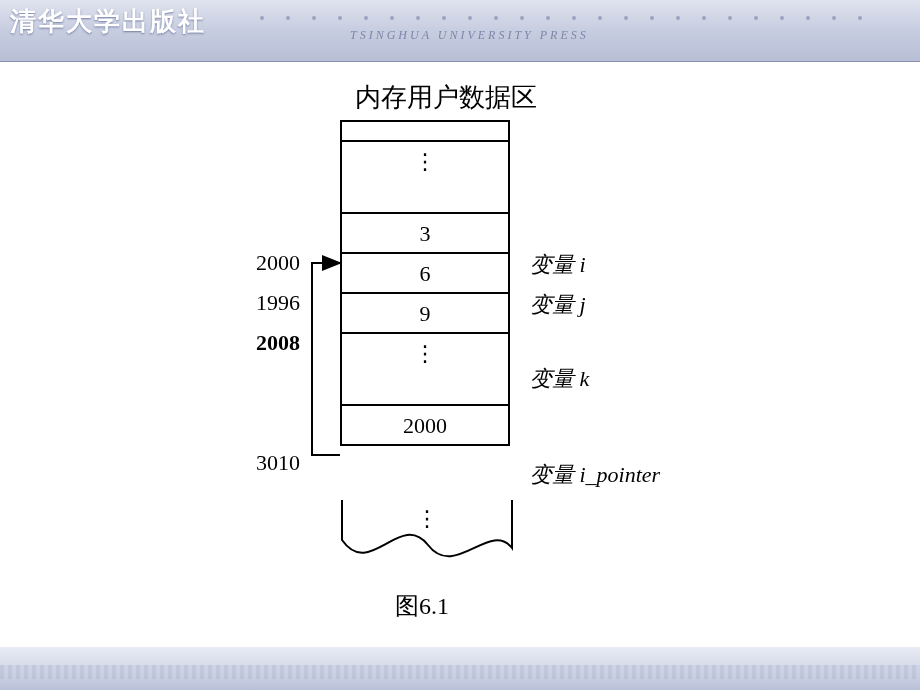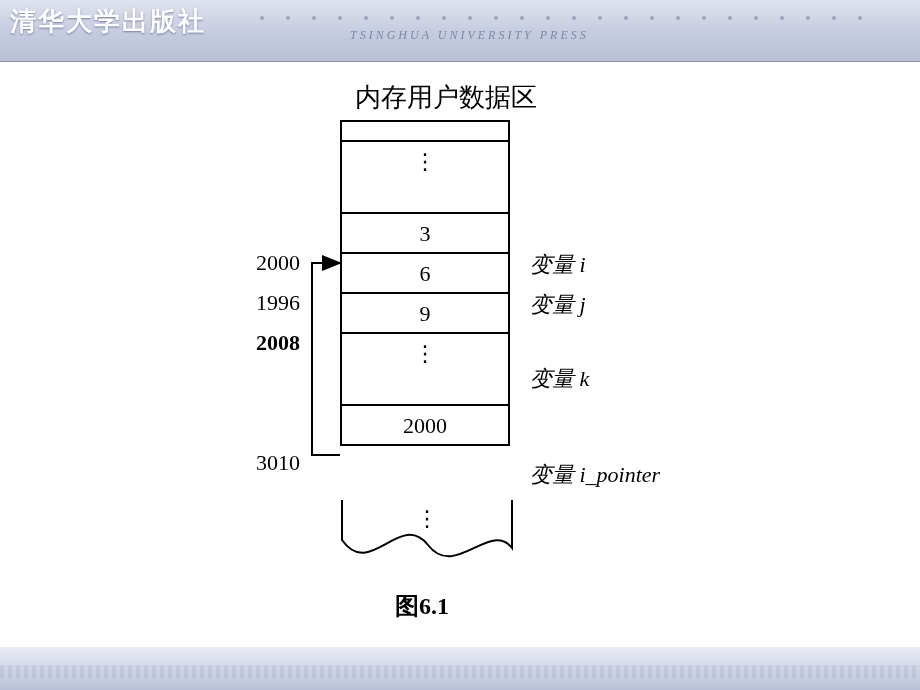--- a/index.html
+++ b/index.html
@@ -147,21 +147,21 @@
     width: 50px;
     height: 380px;
     overflow: visible;
   }
 
   .caption {
     position: absolute;
     top: 510px;
     left: 395px;
     font-size: 24px;
-    font-weight: bold;
+    font-weight: normal;
     font-family: "SimSun","Times New Roman",serif;
   }
 </style>
 </head>
 <body>
 
 <div class="header">
   <div class="dot-row">
     <span></span><span></span><span></span><span></span><span></span><span></span><span></span><span></span><span></span><span></span><span></span><span></span><span></span><span></span><span></span><span></span><span></span><span></span><span></span><span></span><span></span><span></span><span></span><span></span>
   </div>

